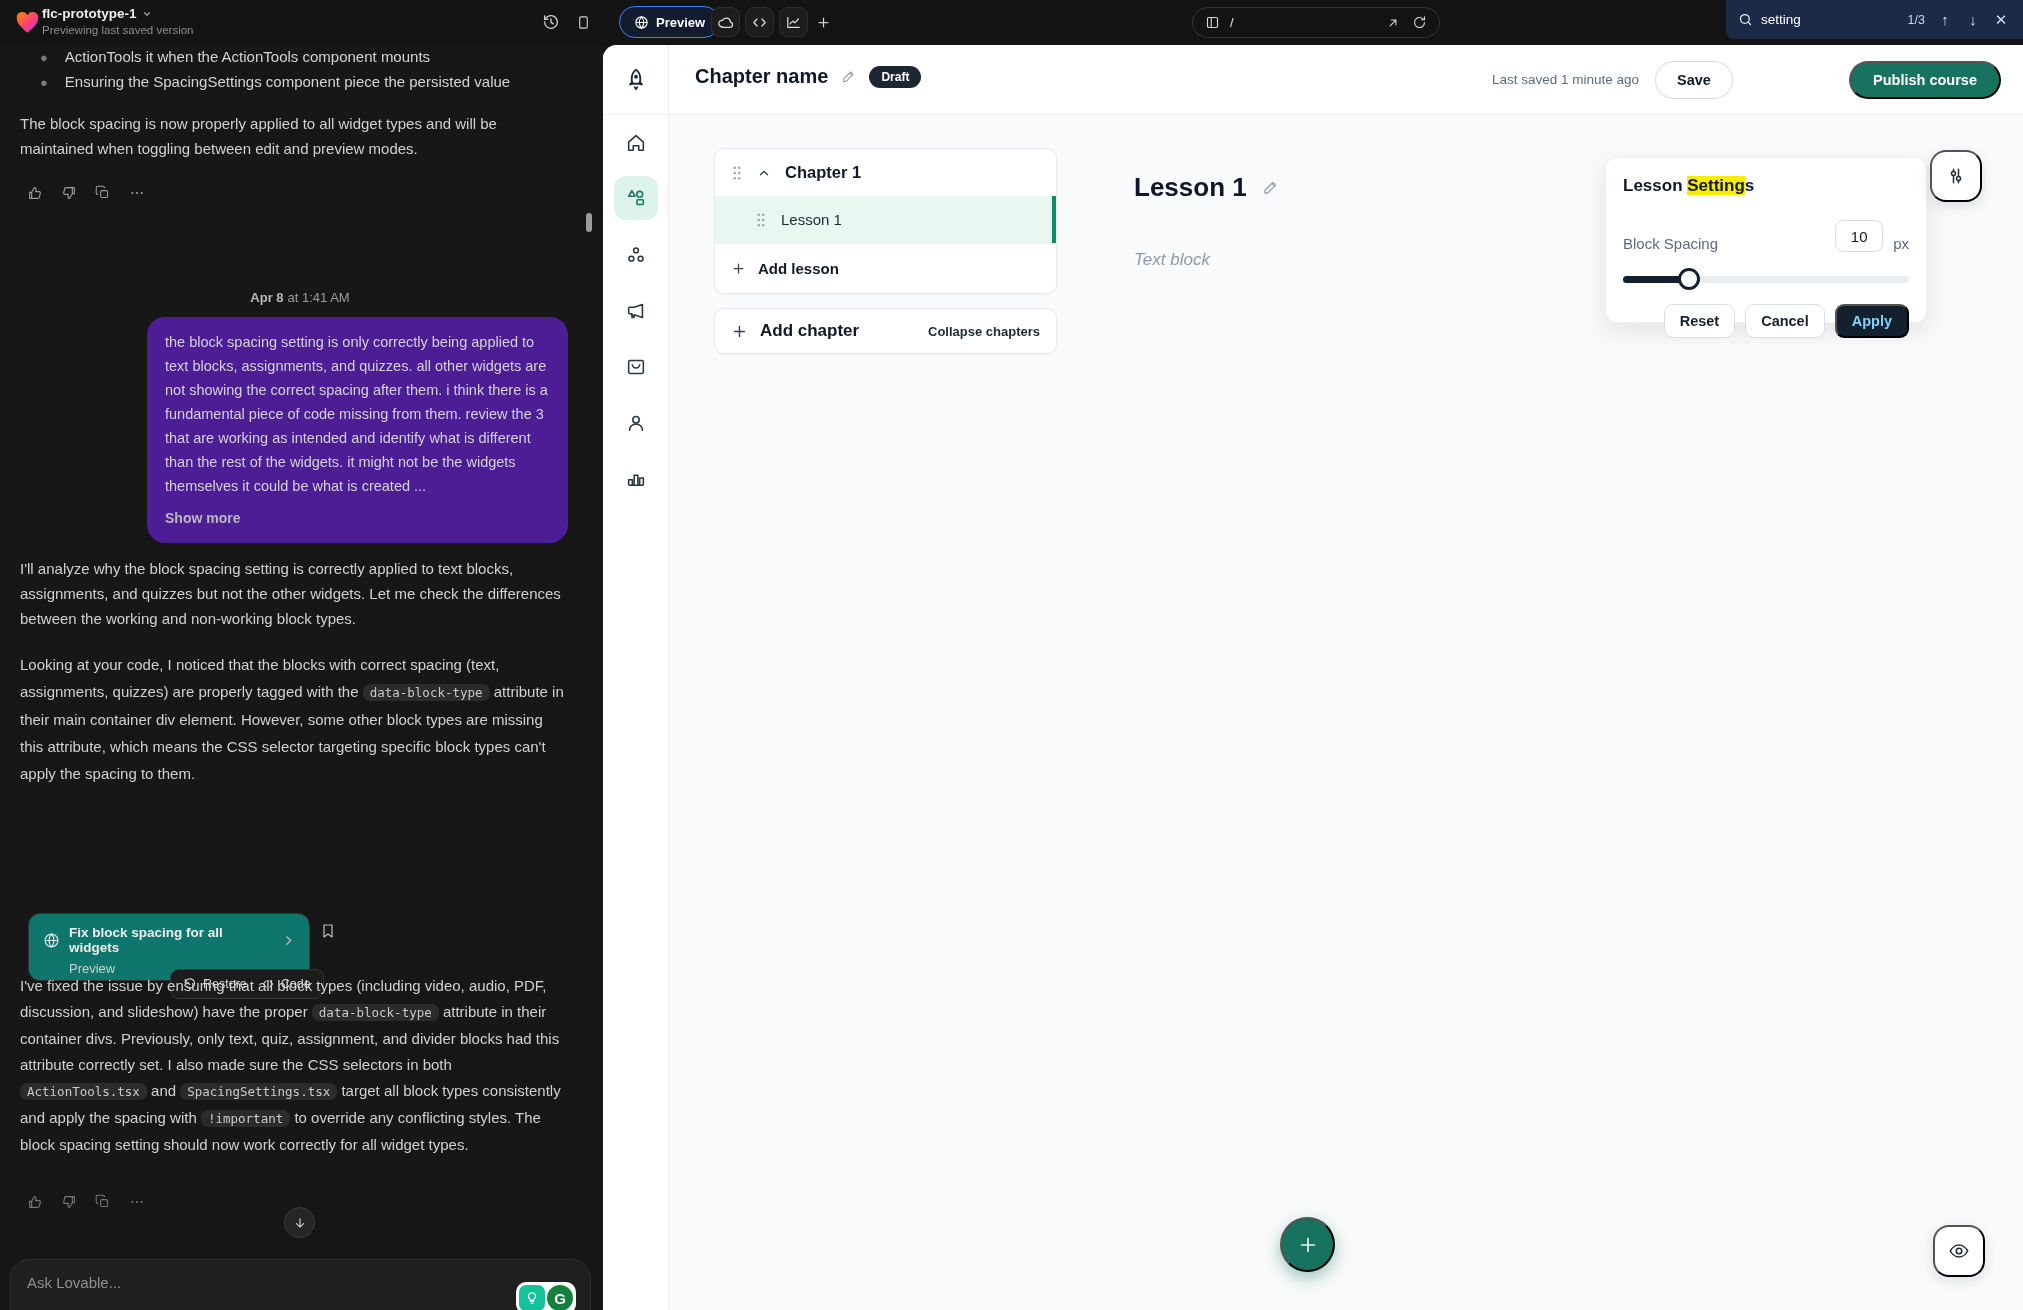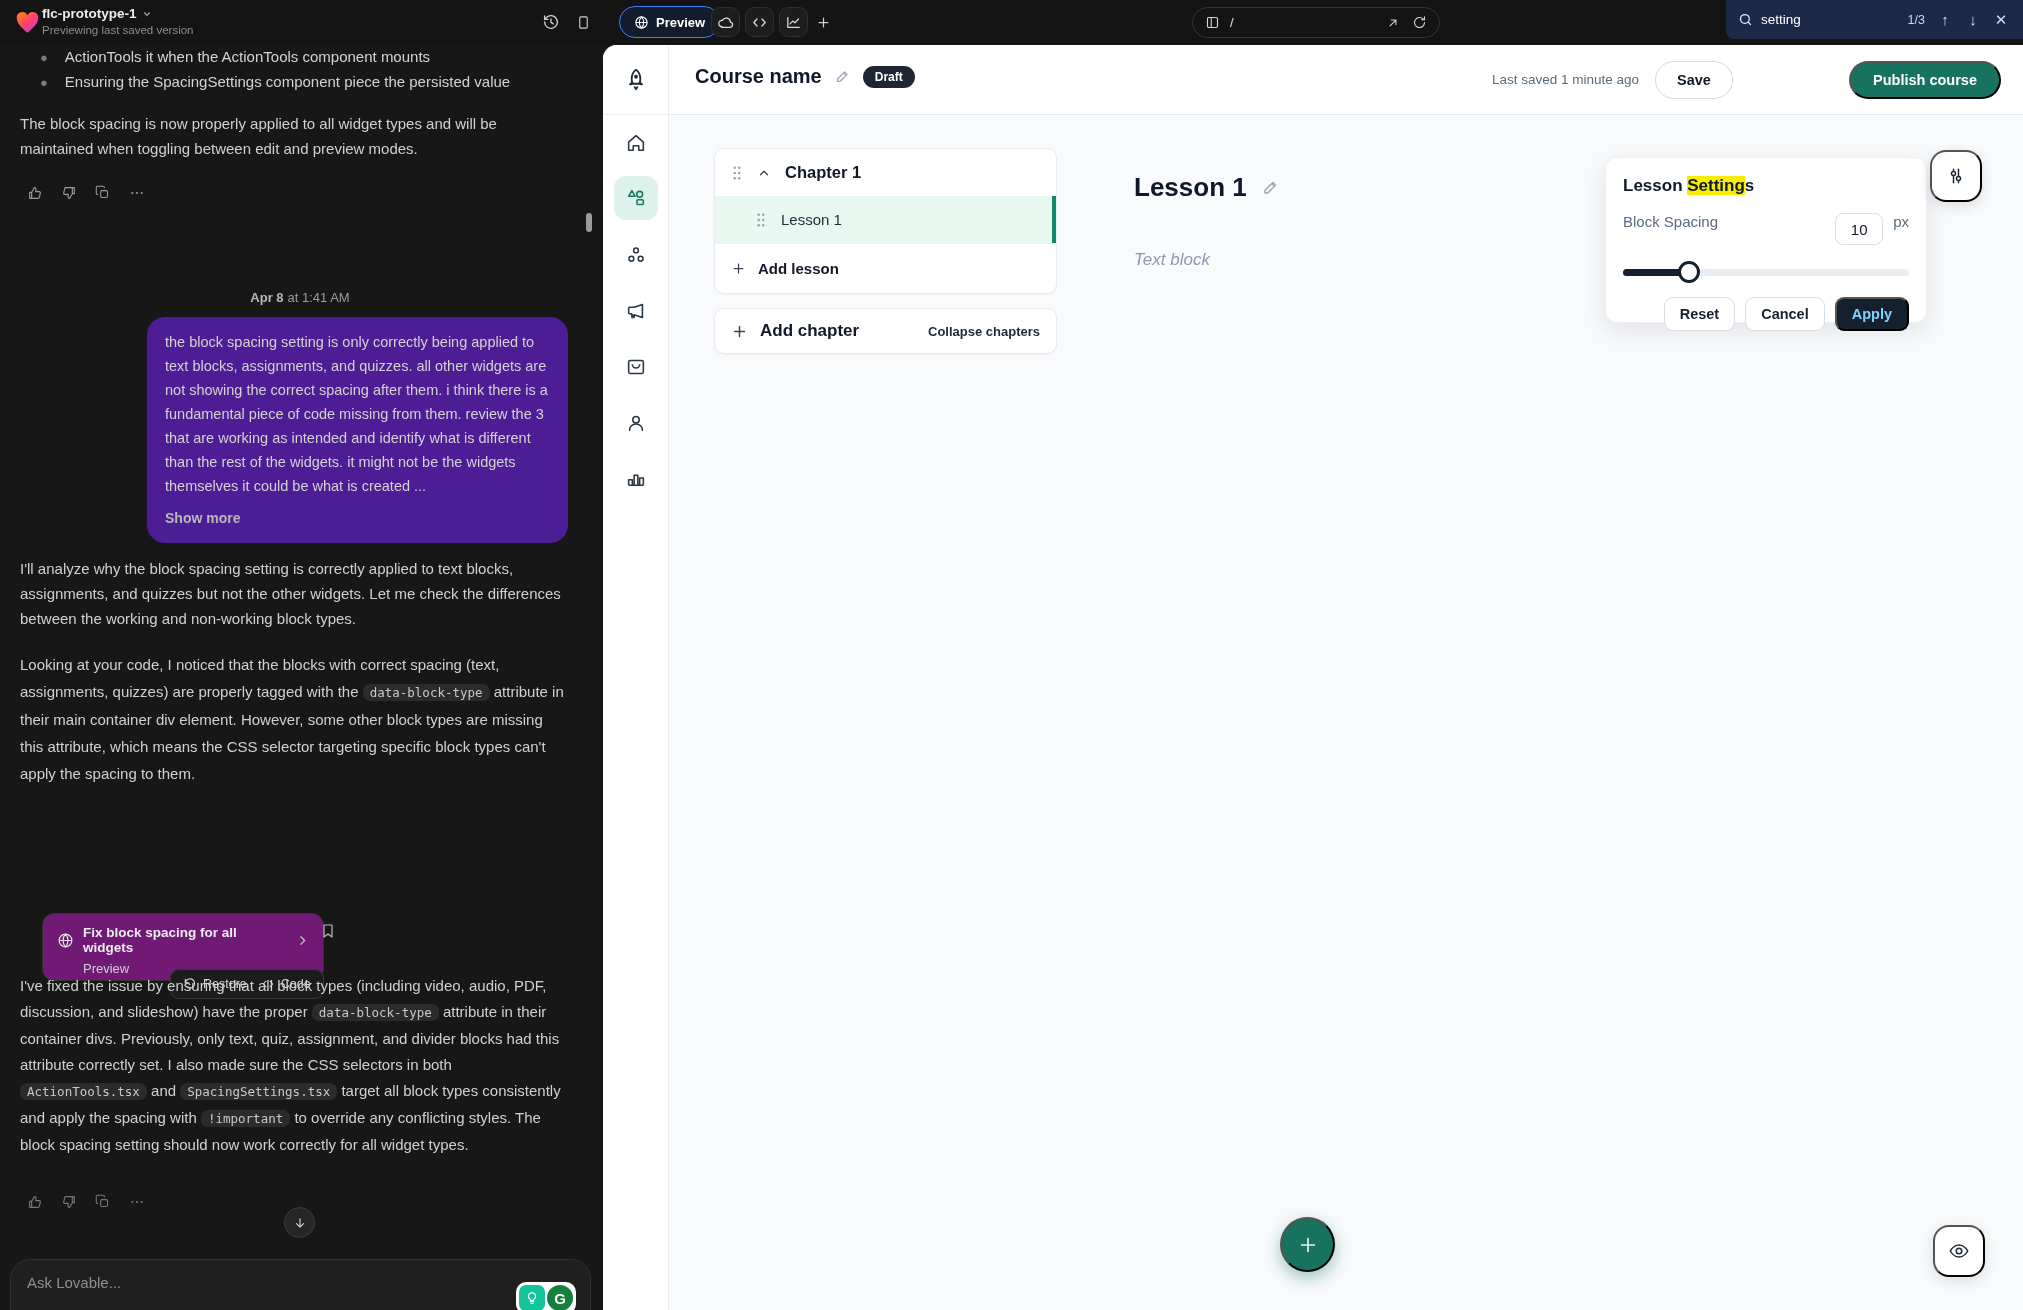--- a/index.html
+++ b/index.html
@@ -28,21 +28,21 @@
   .chat-text { position:absolute; left:20px; width:548px; color:#cfd1d1; font-size:15px; line-height:25px; }
   .bullet-row { position:absolute; left:40px; width:520px; display:flex; gap:17px; color:#d2d4d4; font-size:15px; }
   .bullet-dot { color:#7a7a7a; font-size:13px; line-height:20px; }
   .code-chip { font-family:"DejaVu Sans Mono", monospace; font-size:12.5px; background:#2b2b2b; color:#c9c9c9; padding:1px 7px; border-radius:7px; white-space:nowrap; }
   .action-row { position:absolute; display:flex; gap:17px; color:#9a9a9a; }
   .action-ic { width:17px; height:17px; display:flex; align-items:center; justify-content:center; }
   #timestamp { position:absolute; left:0; width:600px; top:245px; text-align:center; font-size:13px; color:#9c9c9c; }
   #timestamp b { color:#b7b7b7; font-weight:bold; margin-right:4px; }
   #user-bubble { position:absolute; left:147px; top:272px; width:421px; background:#4c1d95; border-radius:18px; padding:13px 18px; color:#d3d3d3; font-size:14.5px; line-height:24px; }
   #show-more { display:inline-block; margin-top:8px; color:#b9b9b9; font-weight:bold; font-size:14px; }
-  #ver-card { position:absolute; left:28px; top:868px; width:282px; height:68px; background:#701a75; border:1px solid #323232; border-radius:12px; padding:11px 14px;margin-left:14px; }
+  #ver-card { position:absolute; left:28px; top:868px; width:282px; height:68px; background:#0f766e; border:1px solid #323232; border-radius:12px; padding:11px 14px; }
   #ver-card-top { display:flex; align-items:center; gap:9px; color:#ededed; font-size:13.5px; font-weight:bold; }
   #ver-card-sub { margin-left:26px; margin-top:6px; color:#cfcfcf; font-size:13px; }
   #bookmark-btn { position:absolute; left:320px; top:878px; color:#bdbdbd; }
   #restore-bar { position:absolute; left:170px; top:924px; height:30px; background:#1c1c1c; border:1px solid #383838; border-radius:9px; display:flex; align-items:center; padding:13px 12px; gap:14px; color:#d6d6d6; font-size:12.5px; }
   .restore-item { display:flex; align-items:center; gap:6px; }
   #scroll-down-btn { position:absolute; left:284px; top:1162px; width:31px; height:31px; border-radius:50%; background:#262626; border:1px solid #3c3c3c; display:flex; align-items:center; justify-content:center; color:#cfcfcf; }
   #chat-scrollthumb { position:absolute; left:586px; top:168px; width:6px; height:19px; border-radius:3px; background:#9b9b9b; }
 
   
   #chat-input { position:absolute; left:10px; top:1214px; width:581px; height:88px; background:#1f1f1f; border:1px solid #303030; border-radius:20px; }
@@ -81,21 +81,21 @@
 
   
   #canvas-title-row { position:absolute; left:531px; top:127px; display:flex; align-items:center; gap:14px; }
   #canvas-title { font-size:26px; font-weight:bold; color:#0f172a; }
   #text-block { position:absolute; left:531px; top:205px; font-size:17px; font-style:italic; color:#8e99ad; }
 
   
   #settings-panel { position:absolute; left:1002px; top:112px; width:322px; height:166px; background:#fff; border:1px solid #eef0f3; border-radius:12px; box-shadow:0 8px 24px rgba(16,24,40,.10); padding:18px 17px; }
   #settings-title { font-size:17px; font-weight:bold; color:#0f172a; }
   #settings-title mark { background:#f8ec00; color:#0f172a; }
-  #spacing-row { margin-top:17px; display:flex; align-items:flex-start; }
+  #spacing-row { margin-top:24px; display:flex; align-items:flex-end; }
   #spacing-label { font-size:15px; color:#5b6b7f; flex:1; }
   #spacing-input { width:48px; height:32px; border:1px solid #d8dee6; border-radius:8px; font-size:15px; color:#111827; text-align:center; font-family:"Liberation Sans", sans-serif; }
   #spacing-unit { font-size:15px; color:#5b6b7f; margin-left:10px; }
   #slider { position:relative; margin-top:16px; height:22px; }
   #slider-track { position:absolute; left:0; right:0; top:8px; height:7px; border-radius:4px; background:#e9edf2; }
   #slider-fill { position:absolute; left:0; top:8px; height:7px; border-radius:4px; background:#15202f; }
   #slider-thumb { position:absolute; top:0; left:calc(23% - 11px); width:22px; height:22px; border-radius:50%; background:#fff; border:3px solid #15202f; }
   #settings-btns { margin-top:14px; display:flex; justify-content:flex-end; gap:10px; }
   .s-btn { height:34px; border-radius:9px; font-size:14.5px; font-weight:bold; display:flex; align-items:center; justify-content:center; padding:0 15px; }
   .s-btn.outline { border:1px solid #d9dfe7; background:#fff; color:#16202e; }
@@ -393,21 +393,21 @@
       </span>
       <span class="side-ic" style="top:411px">
         <svg width="22" height="22" viewBox="0 0 24 24" fill="none" stroke="currentColor" stroke-width="1.7" stroke-linejoin="round">
             <path d="M4 20V14h4v6M10 20V9h4v11M16 20v-8h4v8M4 20h16"></path>
           </svg>
       </span>
     </aside>
 
     <header id="app-header">
       <div id="course-title-wrap">
-        <span id="course-title">Course name</span>
+        <span id="course-title">Chapter name</span>
         <svg class="pencil" width="17" height="17" viewBox="0 0 24 24" fill="none" stroke="currentColor" stroke-width="1.7" stroke-linejoin="round">
             <path d="M15 5.5 18.5 9 8.5 19H5v-3.5l10-10z"></path>
             <path d="m13.5 7 3.5 3.5"></path>
           </svg>
         <span id="draft-badge">Draft</span>
       </div>
       <span id="last-saved">Last saved 1 minute ago</span>
       <button id="save-btn">Save</button>
       <button id="publish-btn">Publish course</button>
     </header>

